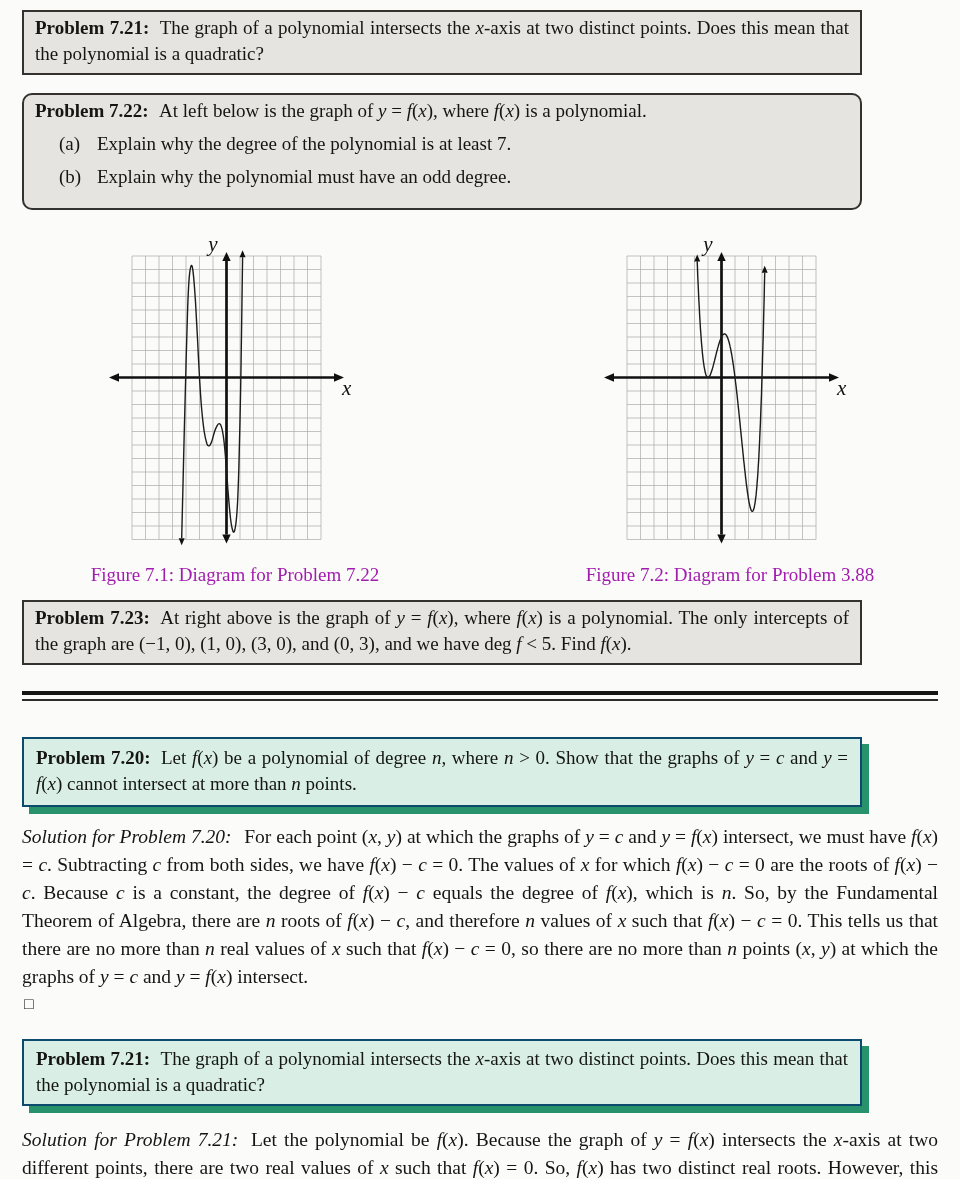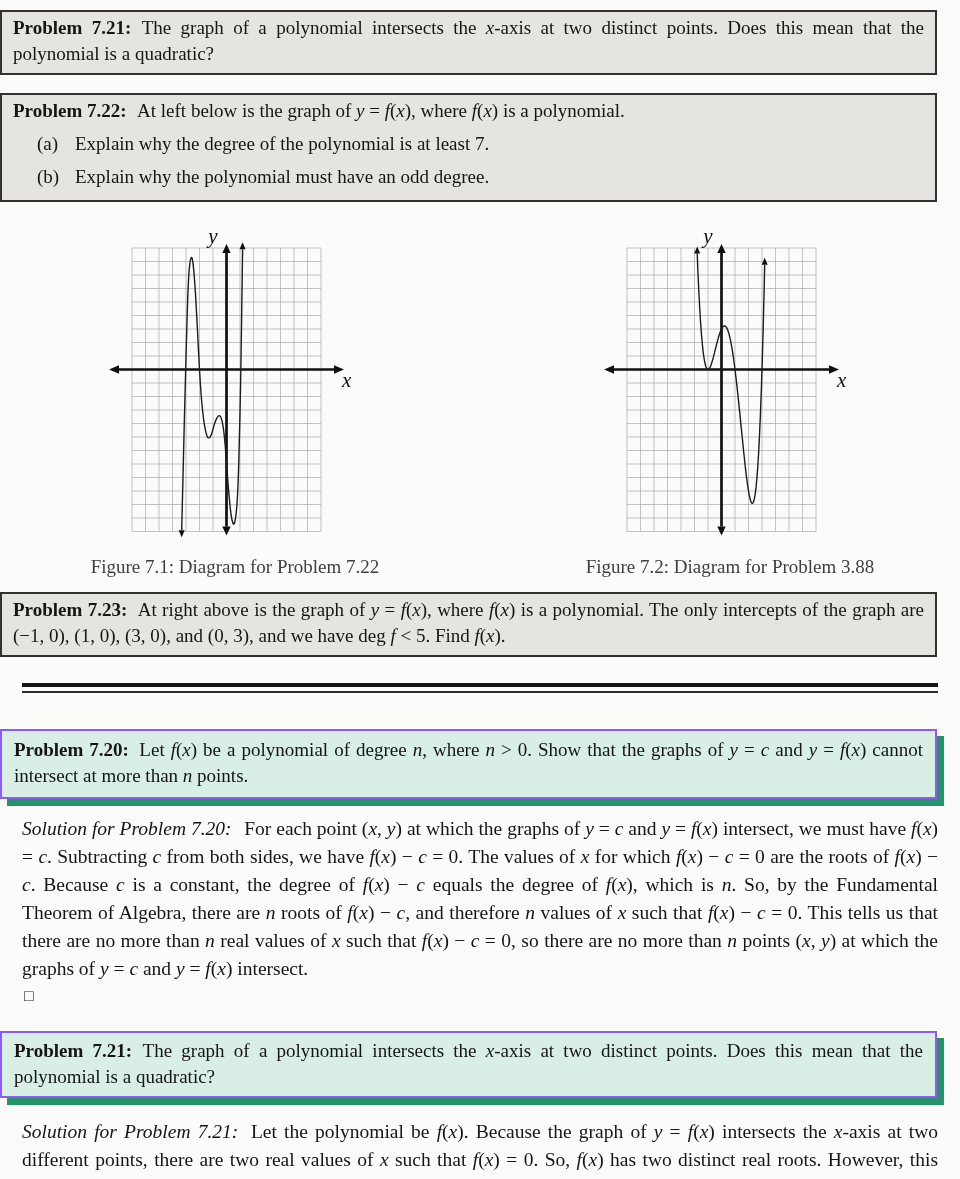--- a/index.html
+++ b/index.html
@@ -5,50 +5,51 @@
   * { margin:0; padding:0; box-sizing:border-box; }
   html,body { width:960px; height:1179px; }
   body {
     background:#fbfbf9;
     font-family:"Liberation Serif", serif;
     color:#151513;
     overflow:hidden;
     position:relative;
   }
   .pbox {
-    width:937px;
+    margin-left:22px;
+    width:840px;
     border:2px solid #34322e;
     background:#e5e4e0;
     padding:3px 11px 6px 11px;
     font-size:19px;
     line-height:26px;
     text-align:justify;
   }
   .pbox .plabel { font-weight:bold; margin-right:0.55em; }
   .pbox.teal {
     background:#d9efe5;
-    border:2px solid #8b5cf6;
+    border:2px solid #0c4a6e;
     box-shadow:7px 7px 0 #28926d;
     padding:6px 12px 8px 12px;
   }
   #box-721-top { margin-top:10px; }
-  #box-722 { margin-top:18px; padding-bottom:10px; }
+  #box-722 { margin-top:18px; padding-bottom:18px;border-radius:10px; }
   .pitem { display:flex; padding-left:24px; margin-top:7px; text-align:left; }
   .pmark { width:38px; flex:none; }
   .ptext { flex:1; }
   .figures-row {
     margin-top:22px;
     display:flex;
     justify-content:space-between;
     padding:0 55px 0 60px;
   }
   .fig { width:350px; text-align:center; }
   .fig-svg { display:flex; justify-content:center; }
   svg text { font-family:"Liberation Serif", serif; font-style:italic; fill:#111; }
-  figcaption { margin-top:14px; font-size:19px; color:#404040; }
+  figcaption { margin-top:14px; font-size:19px; color:#a21caf; }
   #box-723 { margin-top:14px; }
   .double-rule {
     margin-left:22px;
     margin-top:26px;
     width:916px;
     height:10px;
     border-top:4px solid #151515;
     border-bottom:2px solid #2c2c2c;
   }
   #box-720 { margin-top:36px; }

